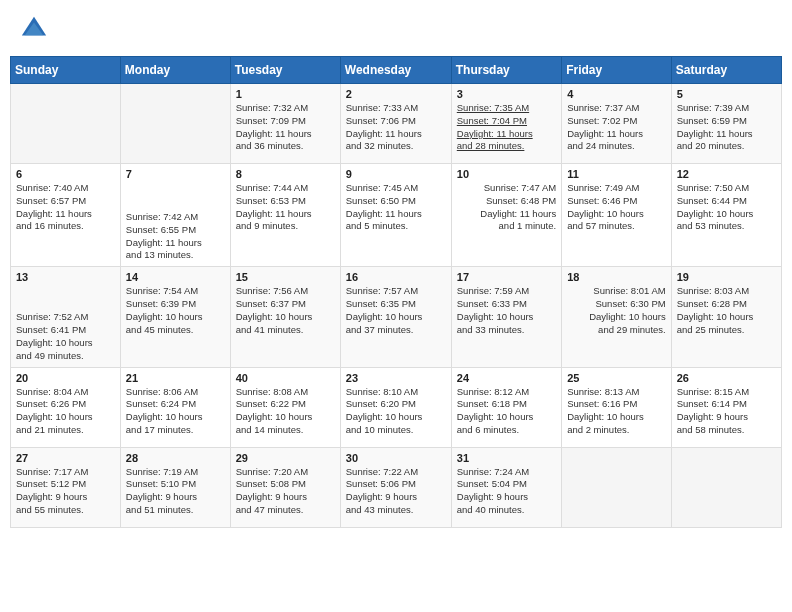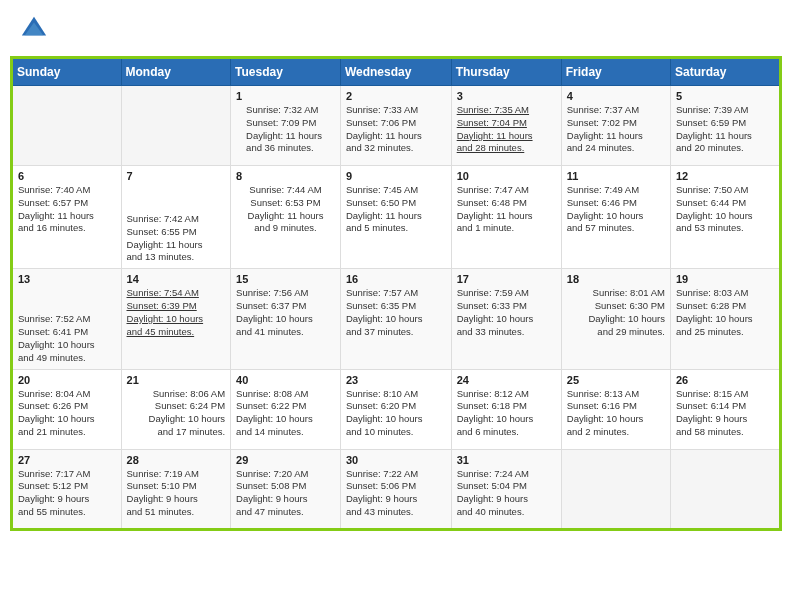--- a/index.html
+++ b/index.html
@@ -50,21 +50,21 @@
       color: #222;
       line-height: 1.1;
     }
     .location {
       font-size: 16px;
       color: #444;
     }
     .calendar {
       width: 100%;
       border-collapse: collapse;
-      border: 3px solid #84cc16;
+      border: 1px solid #84cc16;
     }
     .calendar th {
       background-color: #2a6db5;
       color: white;
       font-size: 12px;
       font-weight: bold;
       padding: 6px 4px;
       text-align: left;
       border: 1px solid #1a5a9a;
     }
@@ -131,21 +131,21 @@
         <th>Friday</th>
         <th>Saturday</th>
       </tr>
   </thead>
   <tbody id="calendar-body">
   <tr>
         <td class="empty-cell"></td>
         <td class="empty-cell"></td>
         <td>
           <span class="day-num">1</span>
-          <div class="day-detail" style="white-space: pre-line; margin-left: 10px;">Sunrise: 7:32 AM
+          <div class="day-detail" style="white-space: pre-line;">Sunrise: 7:32 AM
 Sunset: 7:09 PM
 Daylight: 11 hours
 and 36 minutes.</div>
         </td>
         <td>
           <span class="day-num">2</span>
           <div class="day-detail" style="white-space: pre-line;">Sunrise: 7:33 AM
 Sunset: 7:06 PM
 Daylight: 11 hours
 and 32 minutes.</div>
@@ -182,35 +182,35 @@
         </td>
         <td>
           <span class="day-num">7</span>
           <div class="day-detail" style="white-space: pre-line; margin-top: 31px;">Sunrise: 7:42 AM
 Sunset: 6:55 PM
 Daylight: 11 hours
 and 13 minutes.</div>
         </td>
         <td>
           <span class="day-num">8</span>
-          <div class="day-detail" style="white-space: pre-line; text-align: center;">Sunrise: 7:44 AM
+          <div class="day-detail" style="white-space: pre-line;">Sunrise: 7:44 AM
 Sunset: 6:53 PM
 Daylight: 11 hours
 and 9 minutes.</div>
         </td>
         <td>
           <span class="day-num">9</span>
           <div class="day-detail" style="white-space: pre-line;">Sunrise: 7:45 AM
 Sunset: 6:50 PM
 Daylight: 11 hours
 and 5 minutes.</div>
         </td>
         <td>
           <span class="day-num">10</span>
-          <div class="day-detail" style="white-space: pre-line;">Sunrise: 7:47 AM
+          <div class="day-detail" style="white-space: pre-line; text-align: right;">Sunrise: 7:47 AM
 Sunset: 6:48 PM
 Daylight: 11 hours
 and 1 minute.</div>
         </td>
         <td>
           <span class="day-num">11</span>
           <div class="day-detail" style="white-space: pre-line;">Sunrise: 7:49 AM
 Sunset: 6:46 PM
 Daylight: 10 hours
 and 57 minutes.</div>
@@ -226,21 +226,21 @@
       <tr>
         <td>
           <span class="day-num">13</span>
           <div class="day-detail" style="white-space: pre-line; margin-top: 28px;">Sunrise: 7:52 AM
 Sunset: 6:41 PM
 Daylight: 10 hours
 and 49 minutes.</div>
         </td>
         <td>
           <span class="day-num">14</span>
-          <div class="day-detail" style="white-space: pre-line; text-decoration: underline;">Sunrise: 7:54 AM
+          <div class="day-detail" style="white-space: pre-line;">Sunrise: 7:54 AM
 Sunset: 6:39 PM
 Daylight: 10 hours
 and 45 minutes.</div>
         </td>
         <td>
           <span class="day-num">15</span>
           <div class="day-detail" style="white-space: pre-line;">Sunrise: 7:56 AM
 Sunset: 6:37 PM
 Daylight: 10 hours
 and 41 minutes.</div>
@@ -277,21 +277,21 @@
       <tr>
         <td>
           <span class="day-num">20</span>
           <div class="day-detail" style="white-space: pre-line;">Sunrise: 8:04 AM
 Sunset: 6:26 PM
 Daylight: 10 hours
 and 21 minutes.</div>
         </td>
         <td>
           <span class="day-num">21</span>
-          <div class="day-detail" style="white-space: pre-line; text-align: right;">Sunrise: 8:06 AM
+          <div class="day-detail" style="white-space: pre-line;">Sunrise: 8:06 AM
 Sunset: 6:24 PM
 Daylight: 10 hours
 and 17 minutes.</div>
         </td>
         <td>
           <span class="day-num">40</span>
           <div class="day-detail" style="white-space: pre-line;">Sunrise: 8:08 AM
 Sunset: 6:22 PM
 Daylight: 10 hours
 and 14 minutes.</div>

